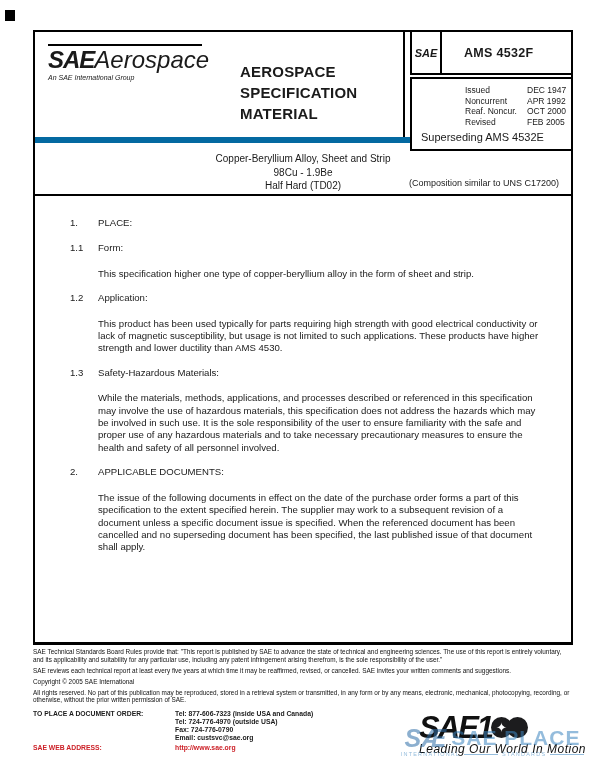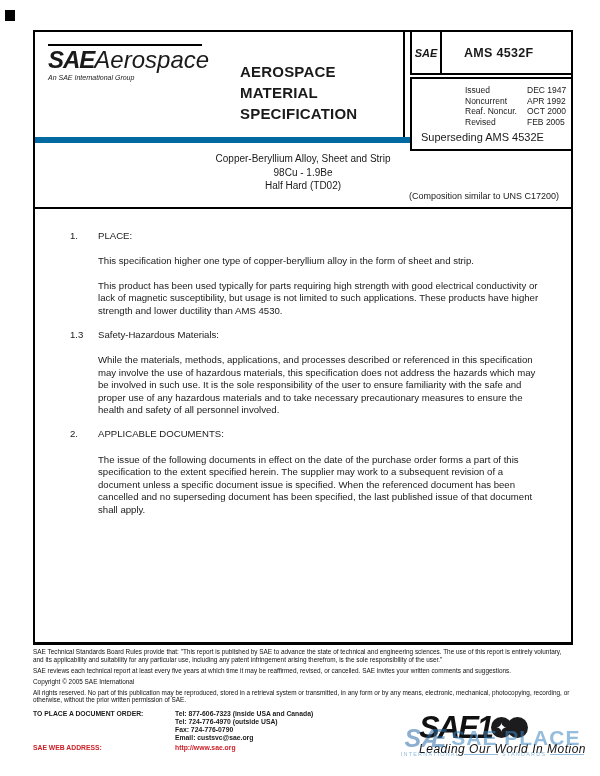--- a/index.html
+++ b/index.html
@@ -34,21 +34,21 @@
   .spec-head-box { border:2px solid #000; height:45px; display:flex; background:#fff; }
   .spec-logo-cell { width:30px; border-right:2px solid #000; display:flex; align-items:center; justify-content:center;
                     font-size:11px; font-weight:900; font-style:italic; }
   .spec-number { display:flex; align-items:center; padding-left:22px; font-size:12.5px; font-weight:bold; letter-spacing:0.3px; }
   .spec-dates-box { border:2px solid #000; margin-top:2px; padding:6px 4px 7px 9px; background:#fff; }
   .date-row { display:flex; font-size:8.5px; line-height:10.5px;padding-left:44px; }
   .date-label { width:62px; flex:none; }
   .superseding { margin-top:5px; font-size:11px; line-height:10px; }
 
   
-  .title-sec { position:relative; height:66px; border-bottom:2px solid #000; text-align:center;
+  .title-sec { position:relative; height:53px; border-bottom:2px solid #000; text-align:center;
                padding-top:9px; font-size:10px; line-height:13.5px; }
   .comp-note { position:absolute; right:12px; bottom:4px; font-size:9px; }
 
   
   .body-sec { padding:21px 30px 0 35px; font-size:9.6px; line-height:12.4px; }
   .sec-row { display:flex; margin-bottom:13px; }
   .sec-num { width:28px; flex:none; }
   .sec-para { margin:0 0 12px 28px; width:443px; }
 
   
@@ -93,22 +93,22 @@
     <div class="logo-block">
       <div class="logo-line"></div>
       <div class="logo-text">
         <span class="sae-word">SAE</span><span class="aero-word">Aerospace</span>
       </div>
       <div class="logo-tagline">An SAE International Group</div>
     </div>
 
     <div class="doc-type">
       <div>AEROSPACE</div>
+      <div>SPECIFICATION</div>
       <div>MATERIAL</div>
-      <div>SPECIFICATION</div>
     </div>
 
     <div class="spec-col">
       <div class="spec-head-box">
         <div class="spec-logo-cell">SAE</div>
         <div class="spec-number">AMS 4532F</div>
       </div>
       <div class="spec-dates-box">
         <div class="date-row">
           <span class="date-label">Issued</span>
@@ -138,22 +138,30 @@
     <div class="comp-note">(Composition similar to UNS C17200)</div>
   </div>
 
   <div class="body-sec">
 
     <div class="sec-row">
       <span class="sec-num">1.</span>
       <span class="sec-head">PLACE:</span>
     </div>
 
+    <div class="sec-row">
+      <span class="sec-num">1.1</span>
+      <span class="sec-head">Form:</span>
+    </div>
     <p class="sec-para">This specification higher one type of copper-beryllium alloy in the form of sheet and strip.</p>
 
+    <div class="sec-row">
+      <span class="sec-num">1.2</span>
+      <span class="sec-head">Application:</span>
+    </div>
     <p class="sec-para">This product has been used typically for parts requiring high strength with good electrical conductivity or lack of magnetic susceptibility, but usage is not limited to such applications. These products have higher strength and lower ductility than AMS 4530.</p>
 
     <div class="sec-row">
       <span class="sec-num">1.3</span>
       <span class="sec-head">Safety-Hazardous Materials:</span>
     </div>
     <p class="sec-para">While the materials, methods, applications, and processes described or referenced in this specification may involve the use of hazardous materials, this specification does not address the hazards which may be involved in such use. It is the sole responsibility of the user to ensure familiarity with the safe and proper use of any hazardous materials and to take necessary precautionary measures to ensure the health and safety of all personnel involved.</p>
 
     <div class="sec-row">
       <span class="sec-num">2.</span>

